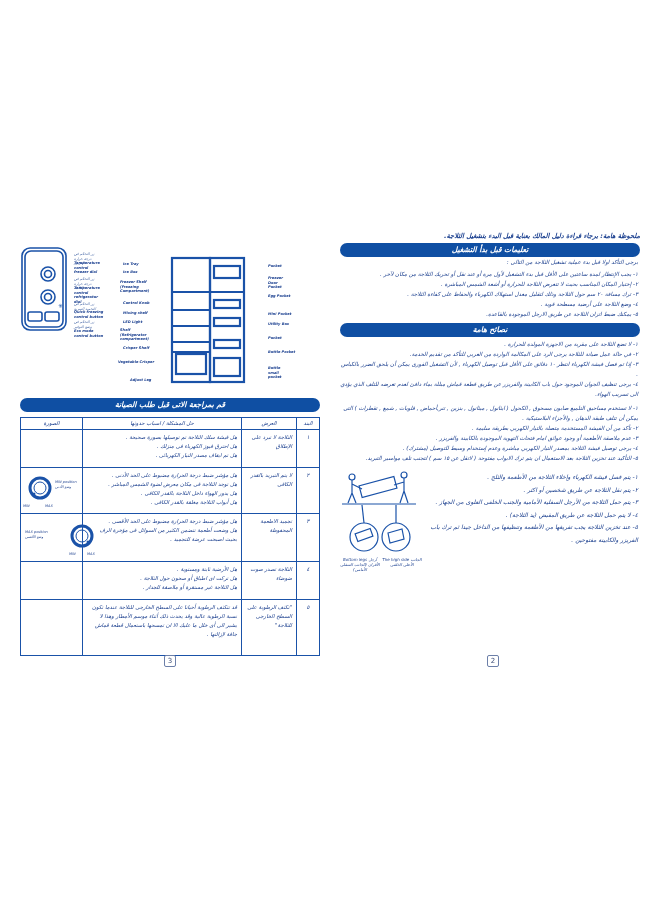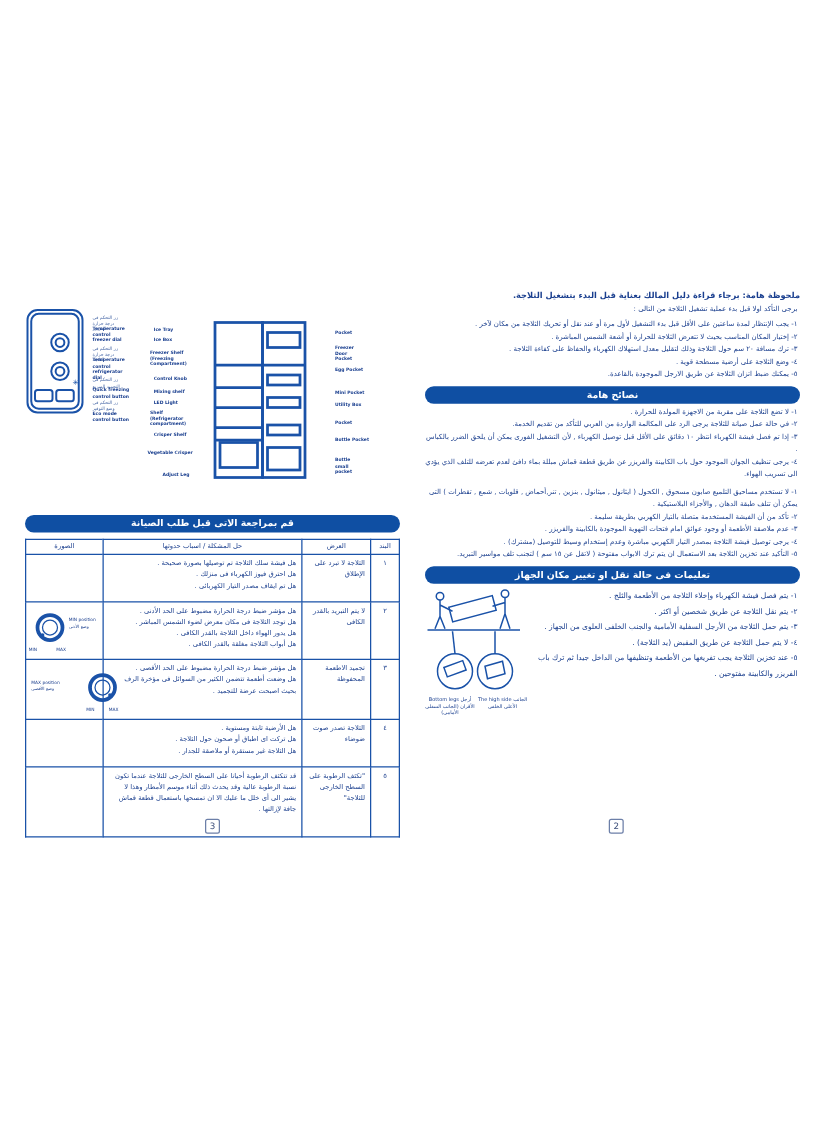--- a/index.html
+++ b/index.html
@@ -1,17 +1,17 @@
 <!DOCTYPE html>
 <html><head>
 <meta charset="utf-8">
 <style>
   html,body{margin:0;padding:0;background:#fff;}
   body{width:660px;height:900px;position:relative;overflow:hidden;font-family:"DejaVu Sans",sans-serif;color:#1a3f8f;}
-  .page{position:absolute;top:230px;}
+  .page{position:absolute;top:230px;font-style:italic;}
   .left{left:20px;width:300px;}
   .right{left:340px;width:300px;}
   .bar{background:#0f4fa3;color:#fff;border-radius:9px;height:14px;line-height:14px;font-size:7.5px;text-align:center;direction:rtl;font-weight:bold;}
   .note{font-size:6.6px;font-weight:bold;color:#1a3f8f;margin:2px 0 3px;direction:rtl;text-align:right;}
   ol.items{list-style:none;margin:2px 0 4px;padding:0 2px 0 0;direction:rtl;text-align:right;font-size:5.6px;line-height:10px;color:#1b3f8e;}
   ol.items li{margin:0;}
   .intro{font-size:5.6px;line-height:10px;direction:rtl;text-align:right;padding-right:2px;color:#1b3f8e;}
   .section{margin-top:1px;}
   .move-wrap{display:flex;flex-direction:row;}
   .move-fig{width:82px;height:110px;position:relative;flex:none;}
@@ -24,20 +24,21 @@
   .lbl{position:absolute;font-size:3.6px;line-height:4.5px;color:#1a3f8f;font-weight:bold;}
   .lbl-ar{position:absolute;font-size:3.6px;line-height:4.5px;color:#4a6aa8;}
 </style>
 </head>
 <body>
 
 <div class="page right">
   <div class="note">ملحوظة هامة: برجاء قراءة دليل المالك بعناية قبل البدء بتشغيل الثلاجة.</div>
 
   <div class="section" style="margin-top:2px">
+    <div class="bar">تعليمات قبل بدأ التشغيل</div>
     <div class="intro">برجى التأكد اولا قبل بدء عملية تشغيل الثلاجة من التالى :</div>
     <ol class="items">
       <li>١- يجب الإنتظار لمدة ساعتين على الأقل قبل بدء التشغيل لأول مرة أو عند نقل أو تحريك الثلاجة من مكان لآخر .</li>
       <li>٢- إختيار المكان المناسب بحيث لا تتعرض الثلاجة للحرارة أو أشعة الشمس المباشرة .</li>
       <li>٣- ترك مسافة ٢٠ سم حول الثلاجة وذلك لتقليل معدل استهلاك الكهرباء والحفاظ على كفاءة الثلاجة .</li>
       <li>٤- وضع الثلاجة على أرضية مسطحة قوية .</li>
       <li>٥- يمكنك ضبط اتزان الثلاجة عن طريق الارجل الموجودة بالقاعدة.</li>
     </ol>
   </div>
 
@@ -55,21 +56,20 @@
     <ol class="items">
       <li>١- لا تستخدم مساحيق التلميع صابون مسحوق , الكحول ( ايثانول , ميثانول , بنزين , تنر,أحماض , قلويات , شمع , تقطرات ) التى يمكن أن تتلف طبقة الدهان , والأجزاء البلاستيكية .</li>
       <li>٢- تأكد من أن الفيشة المستخدمة متصلة بالتيار الكهربي بطريقة سليمة .</li>
       <li>٣- عدم ملاصقة الأطعمة أو وجود عوائق امام فتحات التهوية الموجودة بالكابينة والفريزر .</li>
       <li>٤- يرجى توصيل فيشة الثلاجة بمصدر التيار الكهربي مباشرة وعدم إستخدام وسيط للتوصيل (مشترك) .</li>
       <li>٥- التأكيد عند تخزين الثلاجة بعد الاستعمال ان يتم ترك الابواب مفتوحة ( لاتقل عن ١٥ سم ) لتجنب تلف مواسير التبريد.</li>
     </ol>
   </div>
 
   <div class="section" style="margin-top:3px">
-    <div class="bar">تعليمات فى حالة نقل او تغيير مكان الجهاز</div>
     <div class="move-wrap">
       <div class="move-fig">
         <svg width="82" height="90" viewBox="0 0 82 90">
           <g fill="none" stroke="#1a52a8" stroke-width="1.2">
             <circle cx="12" cy="10" r="3"></circle>
             <path d="M12 13 L12 26 L8 36 M12 26 L16 36 M12 17 L22 22"></path>
             <circle cx="64" cy="8" r="3"></circle>
             <path d="M64 11 L64 24 L60 36 M64 24 L68 36 M64 15 L54 18"></path>
             <rect x="20" y="14" width="36" height="12" transform="rotate(-15 38 20)"></rect>
             <line x1="2" y1="37" x2="76" y2="37"></line>
@@ -155,21 +155,21 @@
     <div class="lbl" style="left:248px;top:20px;">Pocket</div>
     <div class="lbl" style="left:248px;top:32px;width:24px;">Freezer Door Pocket</div>
     <div class="lbl" style="left:248px;top:50px;">Egg Pocket</div>
     <div class="lbl" style="left:248px;top:68px;">Mini Pocket</div>
     <div class="lbl" style="left:248px;top:78px;">Utility Box</div>
     <div class="lbl" style="left:248px;top:92px;">Pocket</div>
     <div class="lbl" style="left:248px;top:106px;">Bottle Pocket</div>
     <div class="lbl" style="left:248px;top:122px;width:22px;">Bottle small pocket</div>
   </div>
 
-  <div class="bar" style="margin-top:28px;">قم بمراجعة الاتى قبل طلب الصيانة</div>
+  <div class="bar" style="margin-top:14px;">قم بمراجعة الاتى قبل طلب الصيانة</div>
 
   <table class="trouble">
     <thead>
       <tr>
         <th style="width:14px">البند</th>
         <th style="width:46px">العرض</th>
         <th style="width:150px">حل المشكلة / اسباب حدوثها</th>
         <th>الصورة</th>
       </tr>
     </thead>

